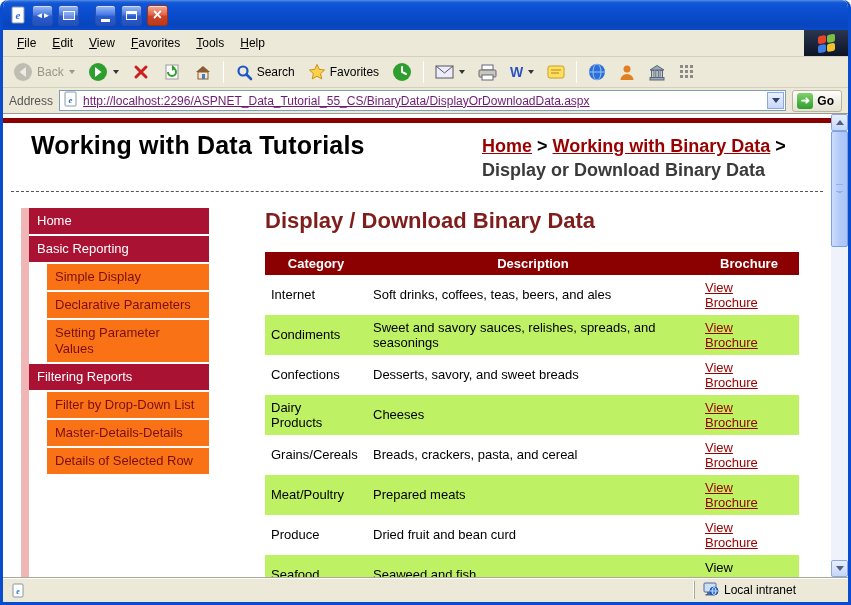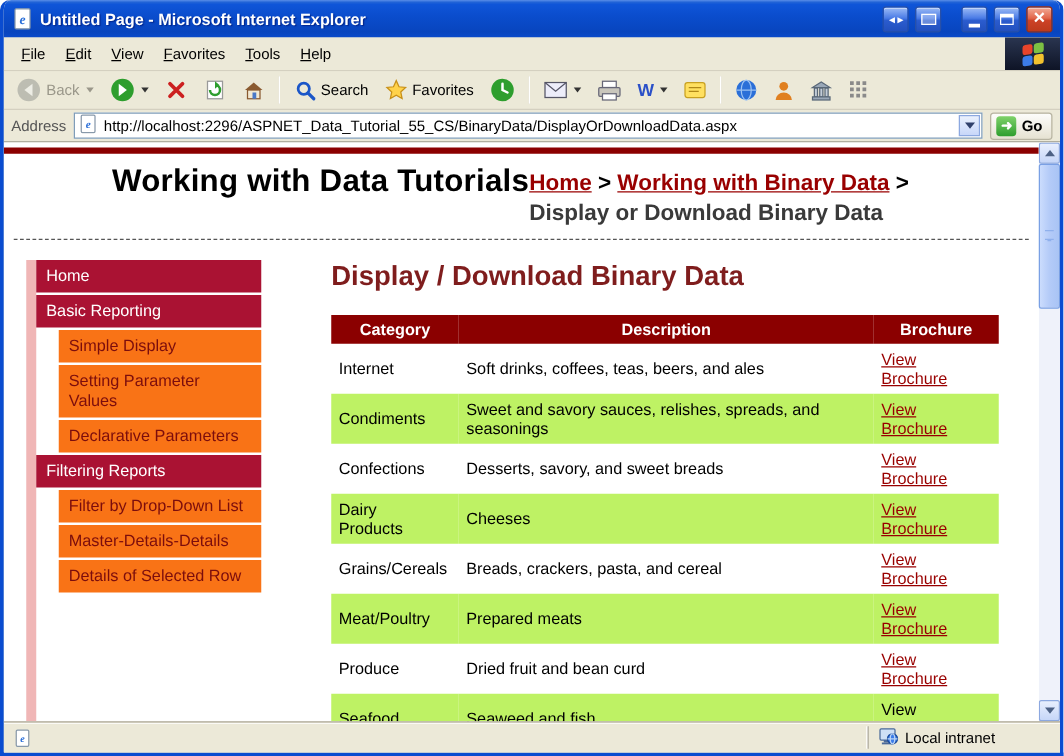--- a/index.html
+++ b/index.html
@@ -50,21 +50,21 @@
     border-top:4px solid #333; margin-left:1px; }
   .drop.dim { border-top-color:#9A978A; }
   .tsep { width:1px; height:22px; background:#C9C6B4; border-right:1px solid #fff; margin:0 4px; }
 
   
   .addressbar { height:26px; flex:0 0 26px; display:flex; align-items:center; gap:6px; padding:2px 6px;
     background:#ECE9D8; border-bottom:1px solid #9C9A8C; font-size:12px; }
   .addr-label { color:#555; }
   .addr-field { flex:1; height:21px; background:#fff; border:1px solid #7F9DB9; display:flex;
     align-items:center; gap:5px; padding:1px 1px 1px 3px; }
-  .addr-url { font-size:12px; color:#000000; white-space:nowrap; overflow:hidden; flex:1; }
+  .addr-url { font-size:12px; color:#701a75; white-space:nowrap; overflow:hidden; flex:1;text-decoration:underline; }
   .addr-drop { width:17px; height:17px; border:1px solid #8CA8E0; display:flex; align-items:center;
     justify-content:center; background:linear-gradient(180deg,#EAF1FD,#C8D7F9); }
   .addr-drop span { width:0; height:0; border-left:4px solid transparent; border-right:4px solid transparent;
     border-top:5px solid #30416B; }
   .go-btn { display:flex; align-items:center; gap:4px; padding:2px 7px 2px 4px; height:22px;
     border:1px solid #B8B4A2; border-radius:3px; background:linear-gradient(180deg,#FDFDFB,#E6E2D2);
     font-size:12px; font-weight:bold; }
   .go-ic { width:16px; height:16px; border-radius:3px; background:linear-gradient(180deg,#7FD26A,#2E9E2E);
     color:#fff; display:flex; align-items:center; justify-content:center; font-size:11px; font-weight:bold; }
 
@@ -79,21 +79,21 @@
   .tri-down { width:0; height:0; border-left:4px solid transparent; border-right:4px solid transparent;
     border-top:5px solid #4D6185; }
   .sb-track { flex:1; position:relative; }
   .sb-thumb { position:absolute; top:0; left:0; right:0; height:116px; border:1px solid #7AA0E4; border-radius:2px;
     background:linear-gradient(90deg,#CBDCFD,#B4CBF8 50%,#A9C4F5); }
   .sb-thumb::after { content:""; position:absolute; left:4px; right:4px; top:52px; height:6px;
     border-top:1px solid #8FB0EC; border-bottom:1px solid #8FB0EC; box-shadow:0 3px 0 -2px #8FB0EC; }
 
   
   .top-rule { height:5px; background:#8B0000; margin-top:4px; }
-  .page-header { display:flex; justify-content:center; align-items:flex-start; padding:8px 14px 6px 28px; }
+  .page-header { display:flex; justify-content:space-between; align-items:flex-start; padding:8px 14px 6px 28px; }
   .site-title { font-size:25px; font-weight:bold; color:#000; letter-spacing:.2px; }
   .breadcrumb { width:335px; font-size:18px; font-weight:bold; line-height:1.32; padding-top:4px; color:#000; }
   .breadcrumb a { color:#990000; }
   .crumb-current { color:#3a3a3a; }
   .dashed-sep { border-top:1px dashed #555; margin:2px 8px 0 8px; }
 
   .content { display:flex; padding:16px 0 0 18px; }
   .sidebar { width:188px; flex:0 0 188px; border-left:8px solid #F0B6B6; display:flex; flex-direction:column; }
   .nav-item { display:block; margin-bottom:2px; padding:5px 8px; font-size:13px; line-height:16px;
     text-decoration:none; cursor:pointer; }
@@ -123,21 +123,20 @@
 
 <div class="window">
 
   <div class="titlebar">
     <span class="ie-doc-icon">
       <svg width="18" height="18" viewBox="0 0 18 18">
         <rect x="3" y="1" width="12" height="16" rx="1" fill="#fff" stroke="#8899AA"></rect>
         <text x="9" y="13" font-size="11" font-weight="bold" fill="#2B6FD8" text-anchor="middle" font-family="Liberation Serif, serif" font-style="italic">e</text>
       </svg>
     </span>
-    <span class="title-text">Untitled Page - Microsoft Internet Explorer</span>
     <span class="tb-btn">
         <span class="g-arrows">◄►</span>
       </span>
     <span class="tb-btn">
         <span class="g-scr"></span>
       </span>
     <span class="btn-gap"></span>
     <span class="tb-btn">
         <span class="g-min"></span>
       </span>
@@ -346,22 +345,22 @@
         <div class="site-title">Working with Data Tutorials</div>
         <div class="breadcrumb"><a href="#">Home</a><span> &gt; </span><a href="#">Working with Binary Data</a><span> &gt; </span><span class="crumb-current">Display or Download Binary Data</span></div>
       </div>
       <div class="dashed-sep"></div>
 
       <div class="content">
         <div class="sidebar">
             <a href="#" class="nav-item level1">Home</a>
             <a href="#" class="nav-item level1">Basic Reporting</a>
             <a href="#" class="nav-item level2">Simple Display</a>
+            <a href="#" class="nav-item level2">Declarative Parameters</a>
             <a href="#" class="nav-item level2">Setting Parameter Values</a>
-            <a href="#" class="nav-item level2">Declarative Parameters</a>
             <a href="#" class="nav-item level1">Filtering Reports</a>
             <a href="#" class="nav-item level2">Filter by Drop-Down List</a>
             <a href="#" class="nav-item level2">Master-Details-Details</a>
             <a href="#" class="nav-item level2">Details of Selected Row</a>
           </div>
         <div class="main">
           <h2 class="page-heading">Display / Download Binary Data</h2>
           <table class="data">
             <thead>
                 <tr>

